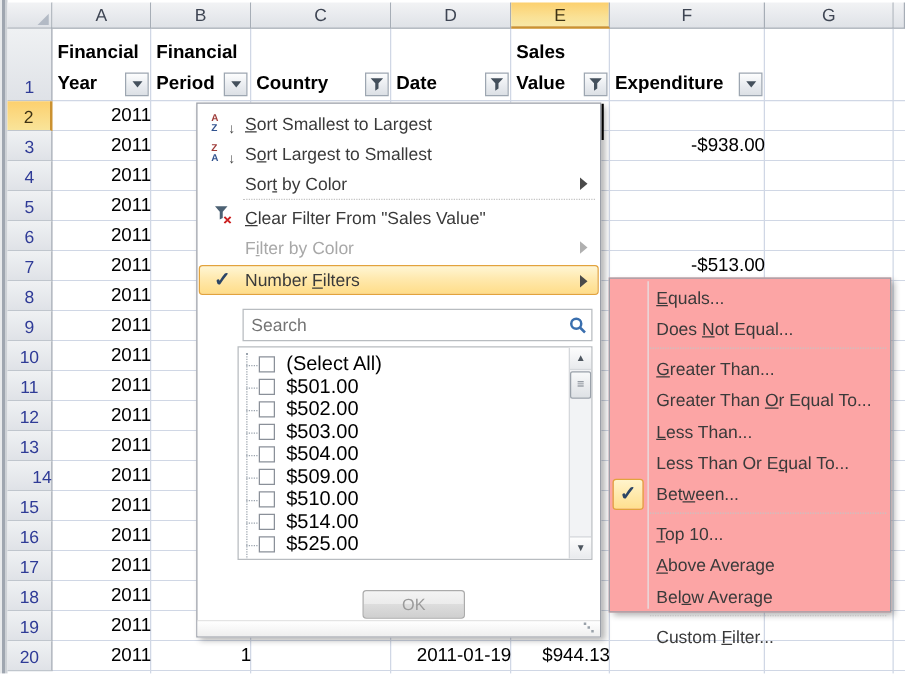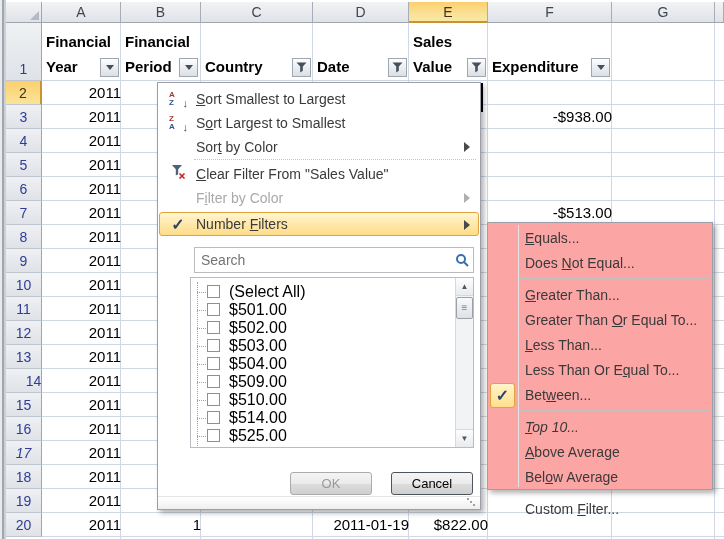--- a/index.html
+++ b/index.html
@@ -141,21 +141,21 @@
       <div class="row-hdr" style="top: 201px; height: 24px;">7</div>
       <div class="row-hdr" style="top: 225px; height: 24px;">8</div>
       <div class="row-hdr" style="top: 249px; height: 24px;">9</div>
       <div class="row-hdr" style="top: 273px; height: 24px;">10</div>
       <div class="row-hdr" style="top: 297px; height: 24px;">11</div>
       <div class="row-hdr" style="top: 321px; height: 24px;">12</div>
       <div class="row-hdr" style="top: 345px; height: 24px;">13</div>
       <div class="row-hdr" style="top: 369px; height: 24px; padding-left: 20px;">14</div>
       <div class="row-hdr" style="top: 393px; height: 24px;">15</div>
       <div class="row-hdr" style="top: 417px; height: 24px;">16</div>
-      <div class="row-hdr" style="top: 441px; height: 24px; font-style: italic;">17</div>
+      <div class="row-hdr" style="top: 441px; height: 24px;">17</div>
       <div class="row-hdr" style="top: 465px; height: 24px;">18</div>
       <div class="row-hdr" style="top: 489px; height: 24px;">19</div>
       <div class="row-hdr" style="top: 513px; height: 24px;">20</div>
     </div>
   <div id="cells">
       <div class="cell num" style="left: 42px; width: 79px; top: 81px;">2011</div>
       <div class="cell num" style="left: 42px; width: 79px; top: 105px;">2011</div>
       <div class="cell num" style="left: 42px; width: 79px; top: 129px;">2011</div>
       <div class="cell num" style="left: 42px; width: 79px; top: 153px;">2011</div>
       <div class="cell num" style="left: 42px; width: 79px; top: 177px;">2011</div>
@@ -169,21 +169,21 @@
       <div class="cell num" style="left: 42px; width: 79px; top: 369px;">2011</div>
       <div class="cell num" style="left: 42px; width: 79px; top: 393px;">2011</div>
       <div class="cell num" style="left: 42px; width: 79px; top: 417px;">2011</div>
       <div class="cell num" style="left: 42px; width: 79px; top: 441px;">2011</div>
       <div class="cell num" style="left: 42px; width: 79px; top: 465px;">2011</div>
       <div class="cell num" style="left: 42px; width: 79px; top: 489px;">2011</div>
       <div class="cell num" style="left: 42px; width: 79px; top: 513px;">2011</div>
       <div class="cell num" style="left: 121px; width: 80px; top: 513px;">1</div>
       <div class="cell txt-cell" style="left: 201px; width: 112px; top: 513px;">United States</div>
       <div class="cell num" style="left: 313px; width: 96px; top: 513px;">2011-01-19</div>
-      <div class="cell num" style="left: 409px; width: 79px; top: 513px;">$822.00</div>
+      <div class="cell num" style="left: 409px; width: 79px; top: 513px;">$944.13</div>
       <div class="cell num" style="left: 488px; width: 124px; top: 105px;">-$938.00</div>
       <div class="cell num" style="left: 488px; width: 124px; top: 201px;">-$513.00</div>
     </div>
 
   <div class="h-label" style="left:46px;top:29px;width:72px;">Financial Year</div>
   <div class="h-label" style="left:125px;top:29px;width:72px;">Financial Period</div>
   <div class="h-label" style="left:205px;top:54px;">Country</div>
   <div class="h-label" style="left:317px;top:54px;">Date</div>
   <div class="h-label" style="left:413px;top:29px;width:52px;">Sales Value</div>
   <div class="h-label" style="left:492px;top:54px;">Expenditure</div>
@@ -276,21 +276,20 @@
           <div class="v-item"><span class="v-check"></span><span class="v-label">$525.00</span></div>
           <div class="v-item"></div>
         </div>
       <div class="v-scroll">
         <div class="sc-btn up">▲</div>
         <div class="sc-thumb">≡</div>
         <div class="sc-btn down">▼</div>
       </div>
     </div>
     <button class="btn ok" disabled="">OK</button>
-    <button class="btn cancel">Cancel</button>
     <div class="resize-strip">
         <span class="grip"></span>
       </div>
   </div>
 
   <div class="submenu">
     <div class="sub-gutter-line"></div>
     <div id="submenu-items">
         <div class="s-item" style="top: 3px;">
           <span class="txt"><span></span><span class="key">E</span><span>quals...</span></span>
@@ -307,21 +306,21 @@
         <div class="s-item" style="top: 110px;">
           <span class="txt"><span></span><span class="key">L</span><span>ess Than...</span></span>
         </div>
         <div class="s-item" style="top: 135px;">
           <span class="txt"><span>Less Than Or E</span><span class="key">q</span><span>ual To...</span></span>
         </div>
         <div class="s-item" style="top: 160px;">
           <span class="txt"><span>Bet</span><span class="key">w</span><span>een...</span></span>
         </div>
         <div class="s-check" style="top: 160px;">✓</div>
-        <div class="s-item" style="top: 192px; font-style: italic;">
+        <div class="s-item" style="top: 192px;">
           <span class="txt"><span></span><span class="key">T</span><span>op 10...</span></span>
         </div>
         <div class="s-item" style="top: 217px;">
           <span class="txt"><span></span><span class="key">A</span><span>bove Average</span></span>
         </div>
         <div class="s-item" style="top: 242px;">
           <span class="txt"><span>Bel</span><span class="key">o</span><span>w Average</span></span>
         </div>
         <div class="s-item" style="top: 274px;">
           <span class="txt"><span>Custom </span><span class="key">F</span><span>ilter...</span></span>

